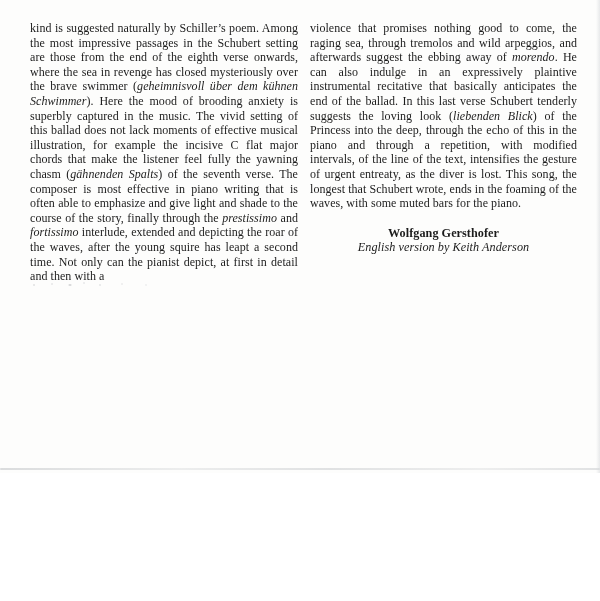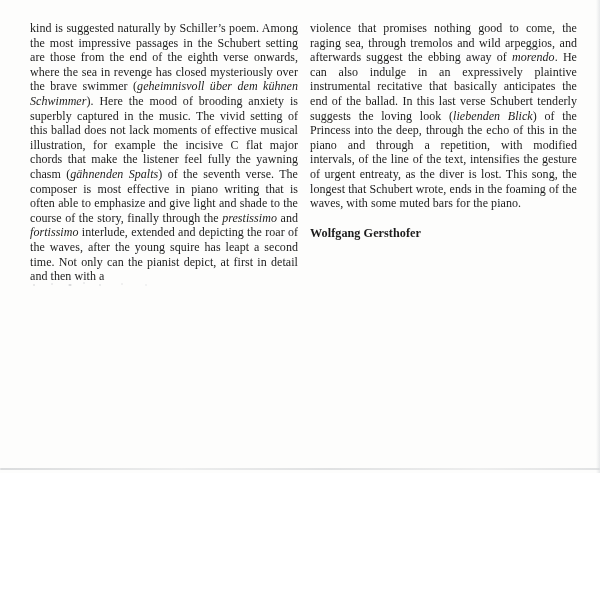--- a/index.html
+++ b/index.html
@@ -23,21 +23,21 @@
     line-height: 14.6px;
     text-align: justify;
     text-justify: inter-word;
     letter-spacing: 0.05px;
   }
   .col-left  { left: 30px;  width: 268px; }
   .col-right { left: 310px; width: 267px; }
   .it { font-style: italic; }
   .attribution {
     margin-top: 15px;
-    text-align: left;
+    text-align: center;
   }
   .attribution .author {
     display: block;
     font-weight: bold;
     font-size: 12.2px;
     line-height: 14.6px;
   }
   .attribution .credit {
     display: block;
     font-style: italic;
@@ -107,20 +107,21 @@
 <body>
 
 <div class="page">
 
   <div class="col col-left"><span>kind is suggested naturally by Schiller’s poem. Among the most impressive passages in the Schubert setting are those from the end of the eighth verse onwards, where the sea in revenge has closed mysteriously over the brave swimmer (</span><span class="it">geheimnisvoll über dem kühnen Schwimmer</span><span>). Here the mood of brooding anxiety is superbly captured in the music. The vivid setting of this ballad does not lack moments of effective musical illustration, for example the incisive C flat major chords that make the listener feel fully the yawning chasm (</span><span class="it">gähnenden Spalts</span><span>) of the seventh verse. The composer is most effective in piano writing that is often able to emphasize and give light and shade to the course of the story, finally through the </span><span class="it">prestissimo</span><span> and </span><span class="it">fortissimo</span><span> interlude, extended and depicting the roar of the waves, after the young squire has leapt a second time. Not only can the pianist depict, at first in detail and then with a</span></div>
 
   <div class="col col-right">
     <div><span>violence that promises nothing good to come, the raging sea, through tremolos and wild arpeggios, and afterwards suggest the ebbing away of </span><span class="it">morendo</span><span>. He can also indulge in an expressively plaintive instrumental recitative that basically anticipates the end of the ballad. In this last verse Schubert tenderly suggests the loving look (</span><span class="it">liebenden Blick</span><span>) of the Princess into the deep, through the echo of this in the piano and through a repetition, with modified intervals, of the line of the text, intensifies the gesture of urgent entreaty, as the diver is lost. This song, the longest that Schubert wrote, ends in the foaming of the waves, with some muted bars for the piano.</span></div>
     <div class="attribution">
       <span class="author">Wolfgang Gersthofer</span>
+      <span class="credit">English version by Keith Anderson</span>
     </div>
   </div>
 
   <div class="smudge"></div>
   <div class="left-speck"></div>
 
   <div class="footer">
     <span class="catalog">8.554740</span>
     <span class="pagenum">8</span>
   </div>

